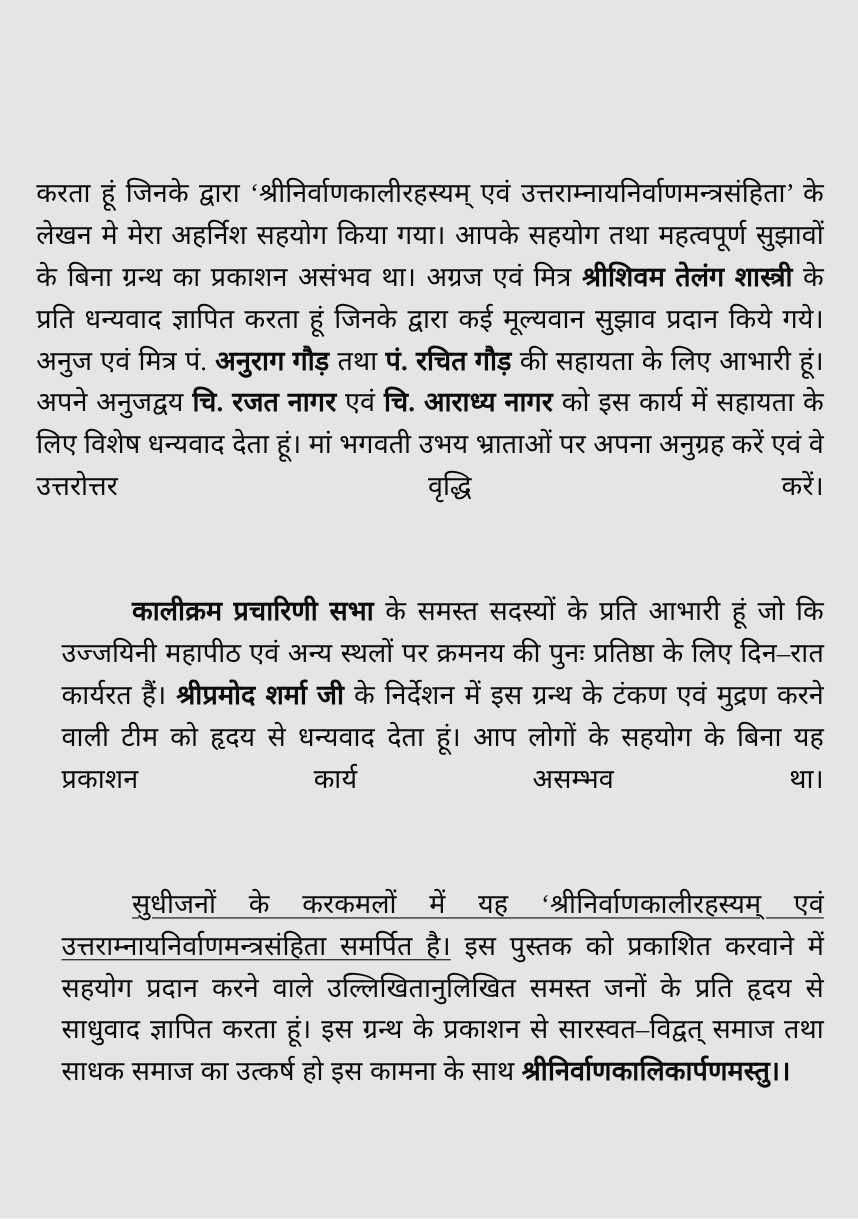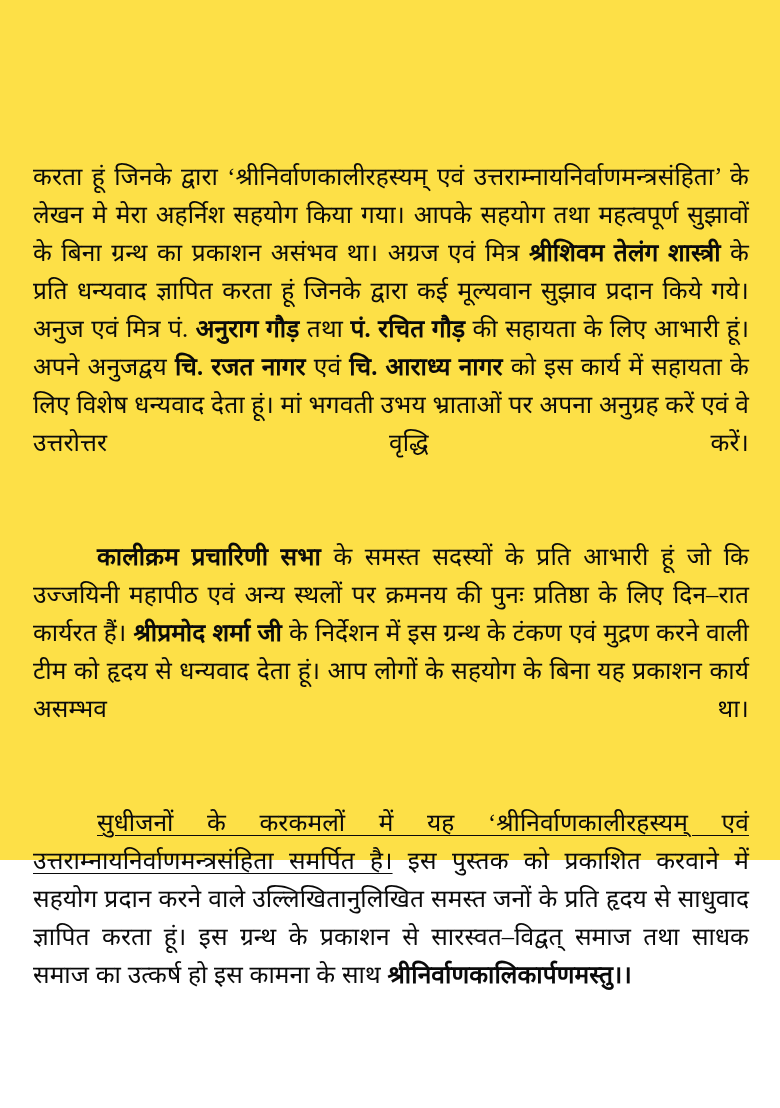--- a/index.html
+++ b/index.html
@@ -11,22 +11,22 @@
     width: 780px;
     height: 1108px;
     font-family: "Liberation Serif", "DejaVu Serif", serif;
     color: #0a0a0a;
     overflow: hidden;
   }
 
   .page {
     position: relative;
     width: 780px;
-    height: 860px;
-    background: #fde047;
+    height: 1108px;
+    background: #e5e5e5;
     box-sizing: border-box;
   }
 
   .text-block {
     position: absolute;
     left: 33px;
     top: 158px;
     width: 716px;
   }
 
@@ -44,20 +44,21 @@
   
   .para::after {
     content: "";
     display: inline-block;
     width: 100%;
   }
   .para.no-stretch::after { content: none; display: none; }
 
   .para + .para {
     margin-top: 38px;
+    margin-left: 23px;
   }
 
   .para.indent {
     text-indent: 64px;
   }
 
   .b {
     font-weight: bold;
   }
 

